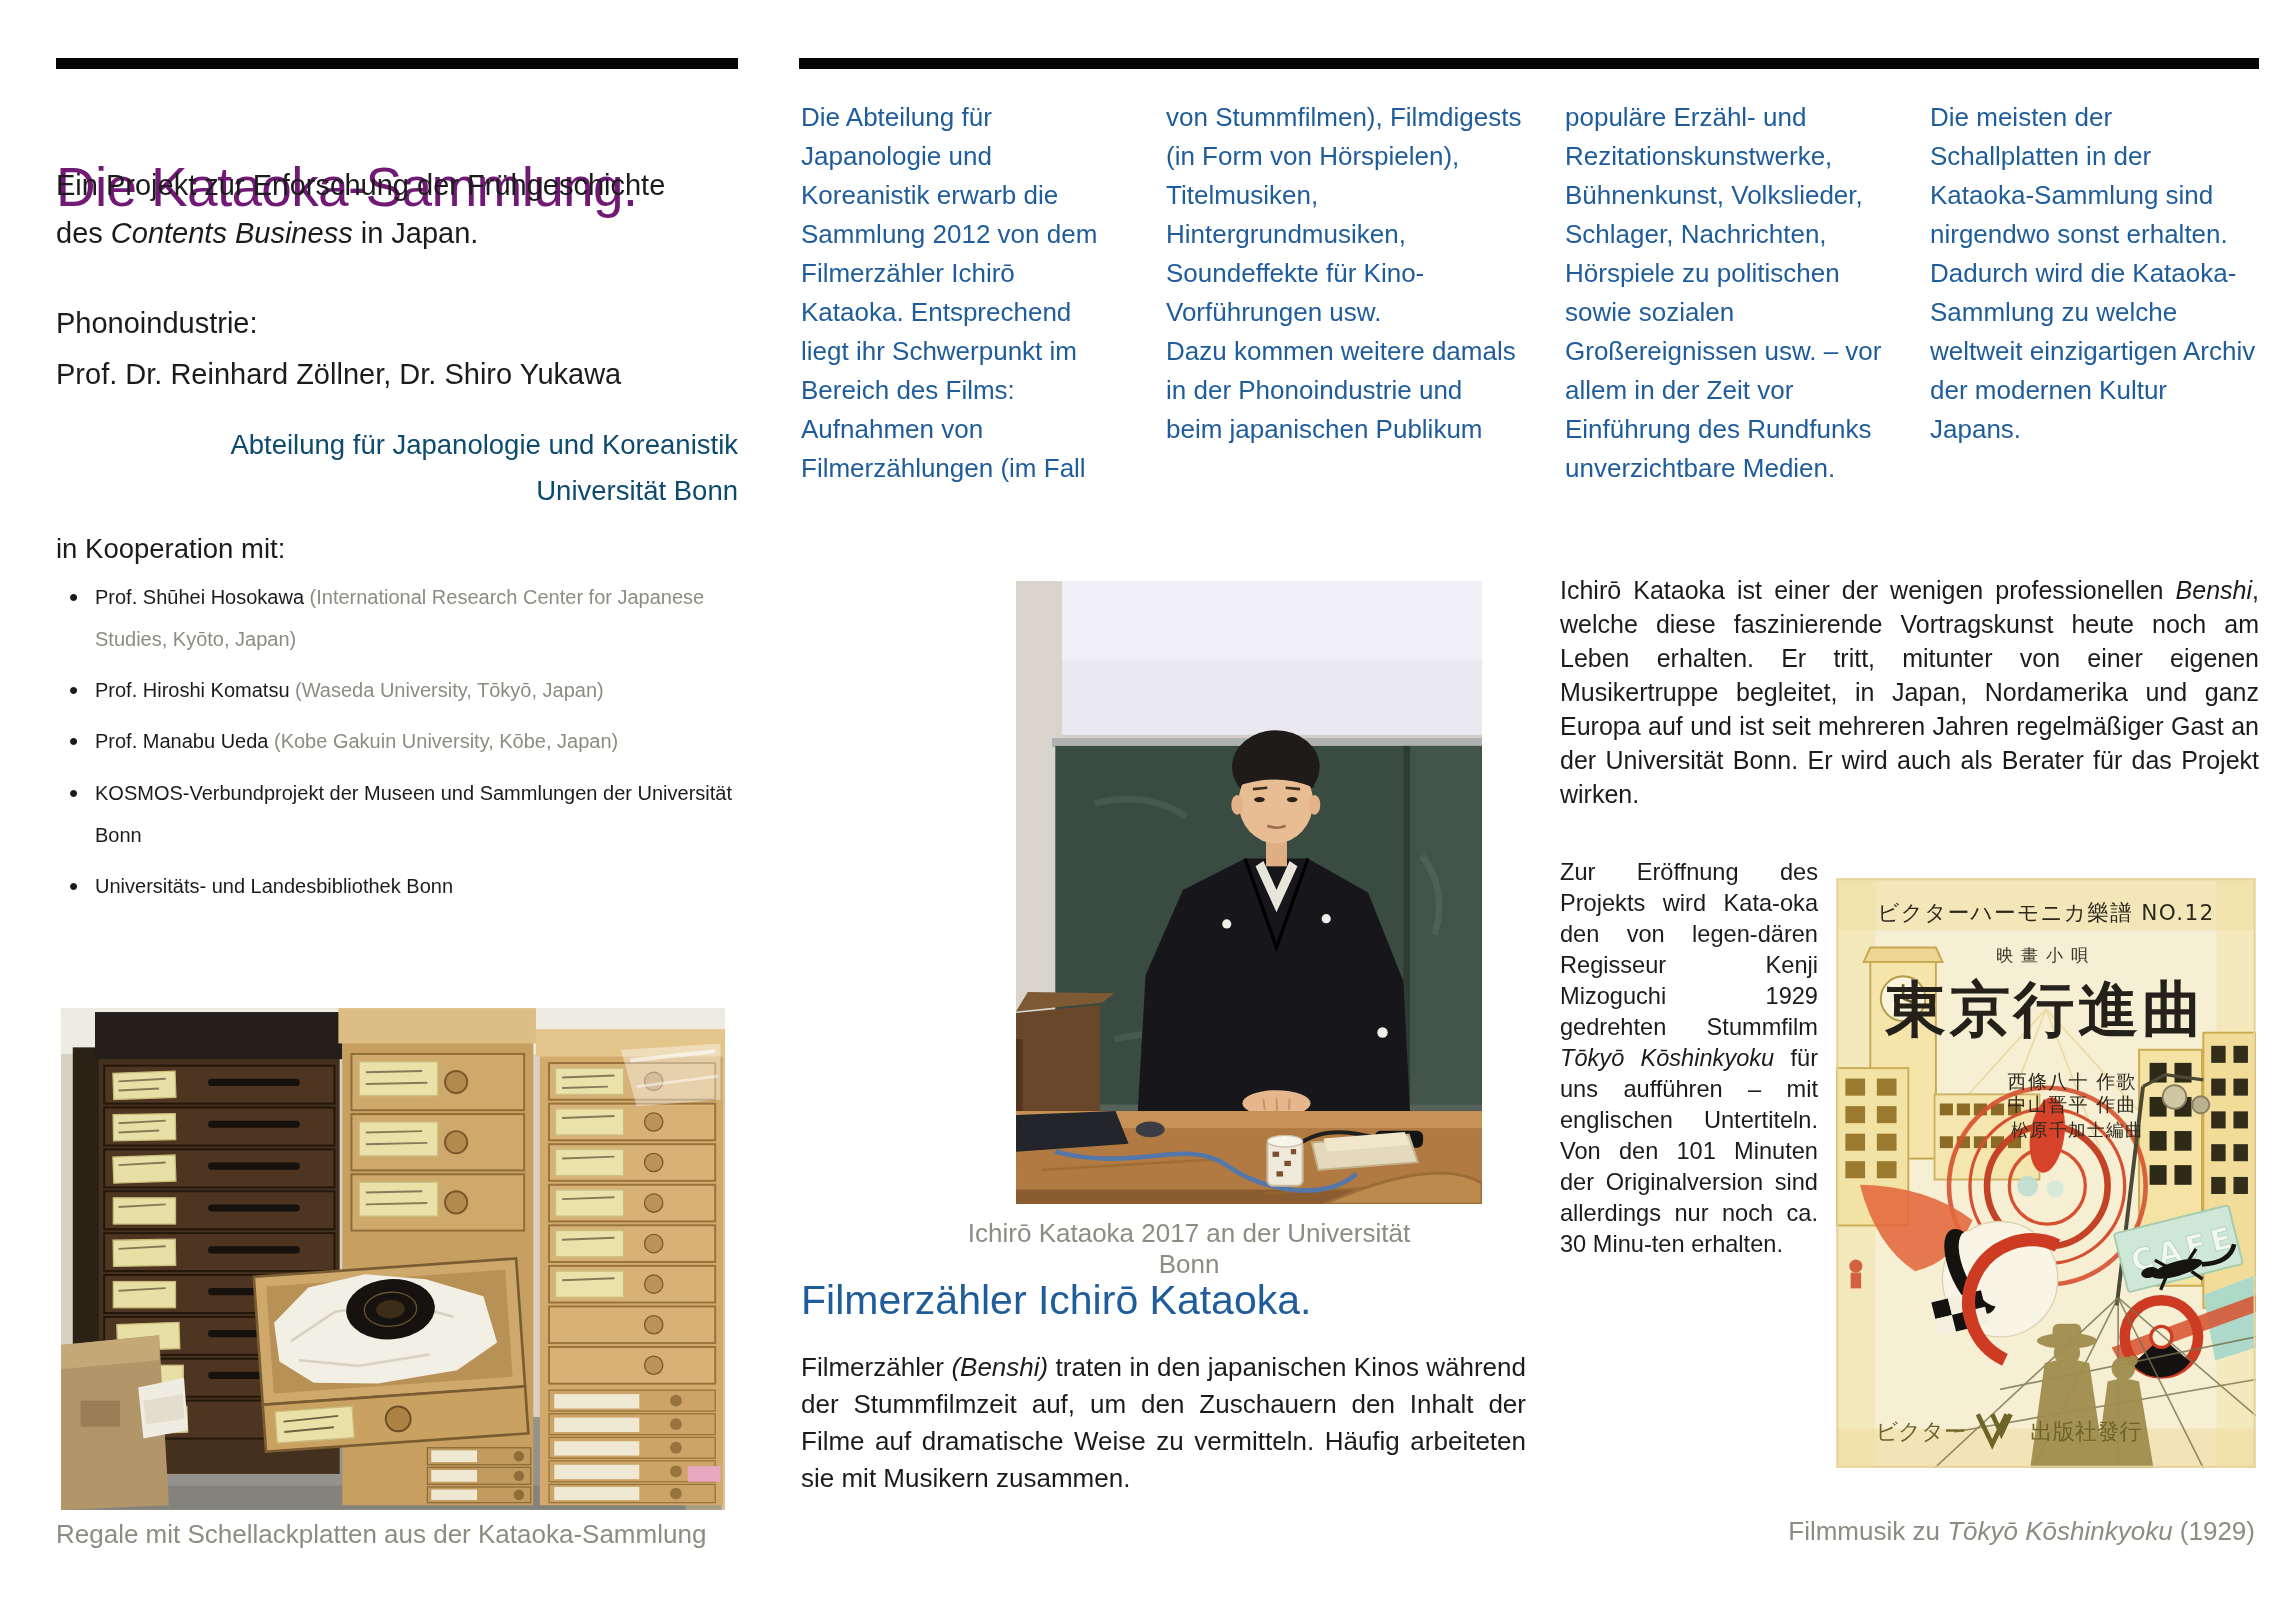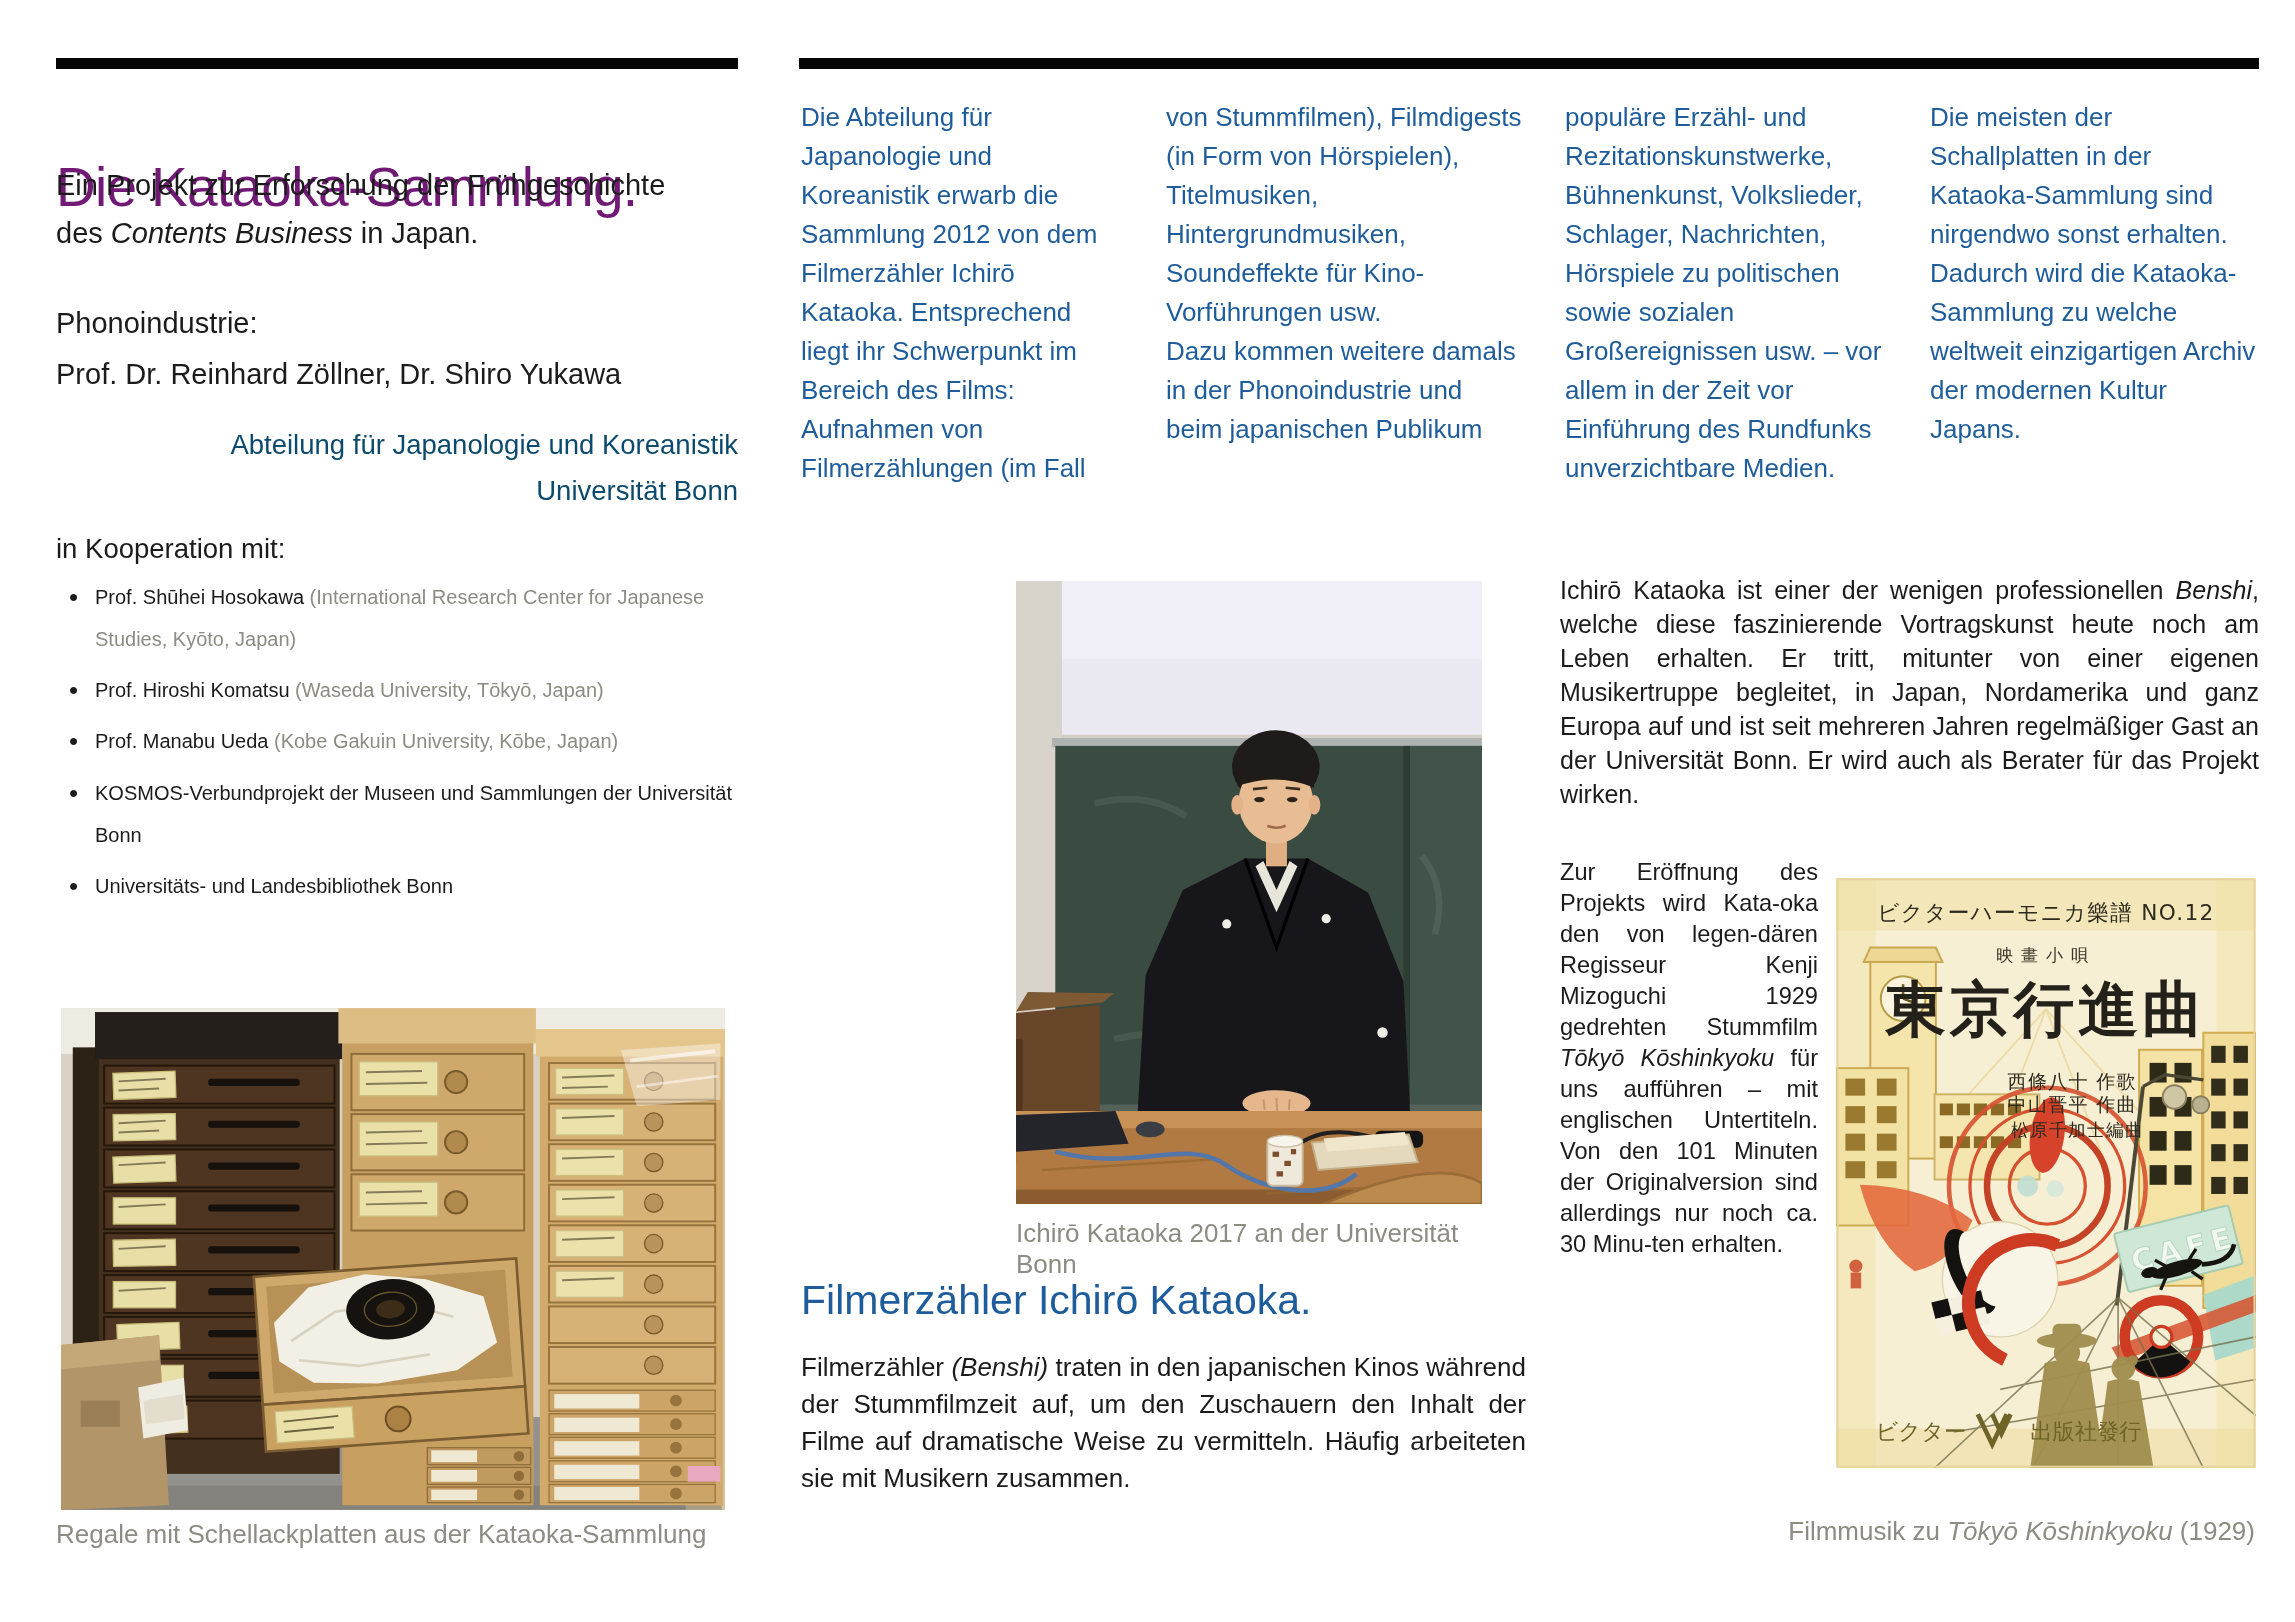--- a/index.html
+++ b/index.html
@@ -27,21 +27,21 @@
 
   .intro-col{ top:98px; font-size:26px; line-height:39px; color:#1e5c9b; }
   .col1{ left:801px; width:315px; }
   .col2{ left:1166px; width:358px; }
   .col3{ left:1565px; width:335px; }
   .col4{ left:1930px; width:330px; }
 
   .photo-frame{ display:block; }
   .caption{ font-size:26px; color:#8c8c82; }
   .caption-left{ left:56px; top:1519px; width:720px; }
-  .caption-mid{ left:1016px; top:1218px; width:466px; text-align:left; }
+  .caption-mid{ left:956px; top:1218px; width:466px; text-align:center; }
   .caption-right{ left:1560px; top:1516px; width:695px; text-align:right; }
 
   .heading-mid{ left:801px; top:1277px; width:726px; font-size:41px; color:#1e5c9b; font-weight:normal; }
   .para-mid{ left:801px; top:1349px; width:725px; font-size:26px; line-height:37px; text-align:justify; }
 
   .para-right1{ left:1560px; top:573px; width:699px; font-size:25px; line-height:34px; text-align:justify; }
   .para-right2{ left:1560px; top:857px; width:258px; font-size:23.6px; line-height:31px; text-align:justify; }
 
   svg text{ font-family:"DejaVu Sans","Liberation Sans",sans-serif; }
 </style>

